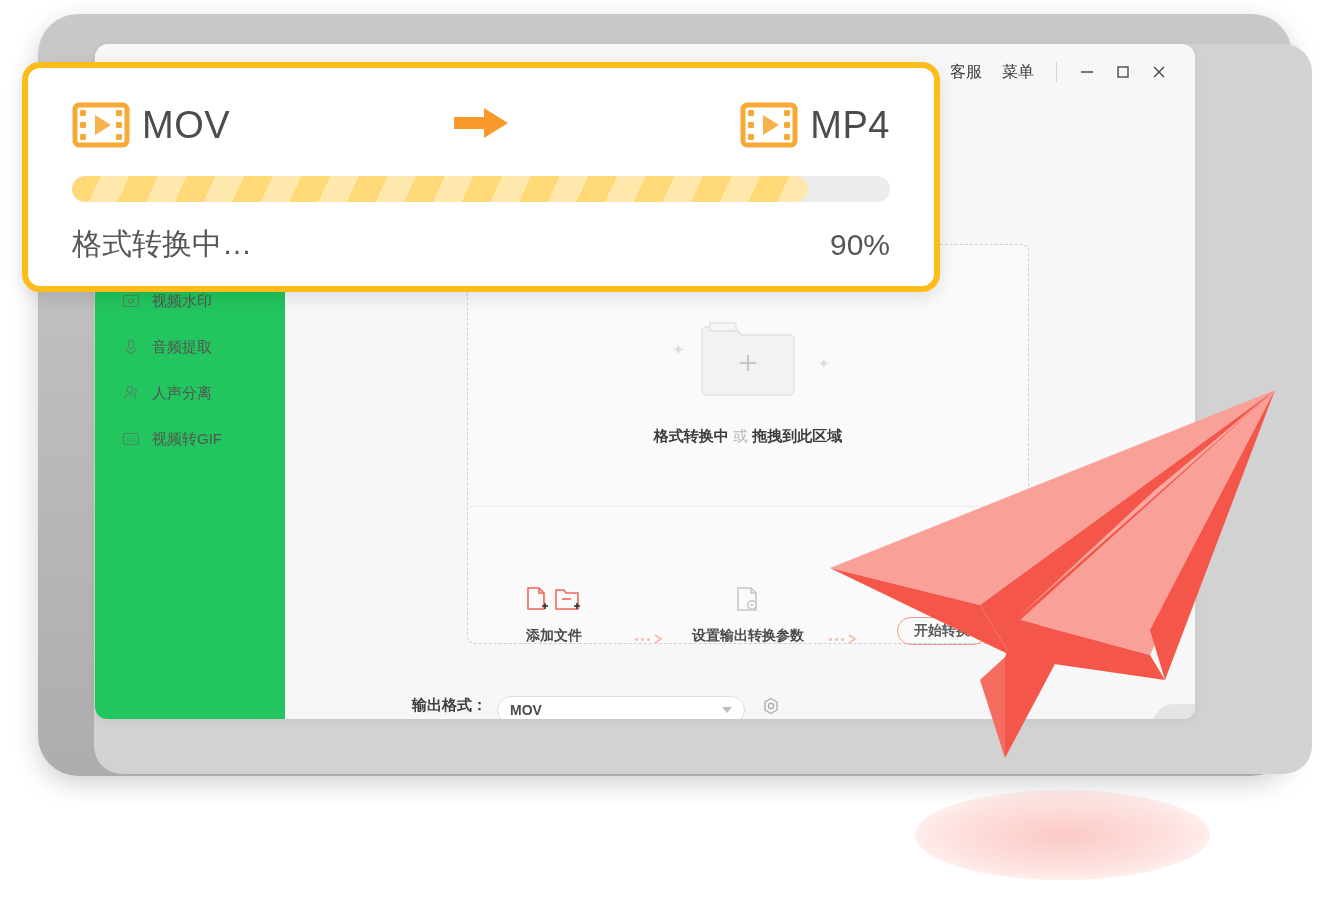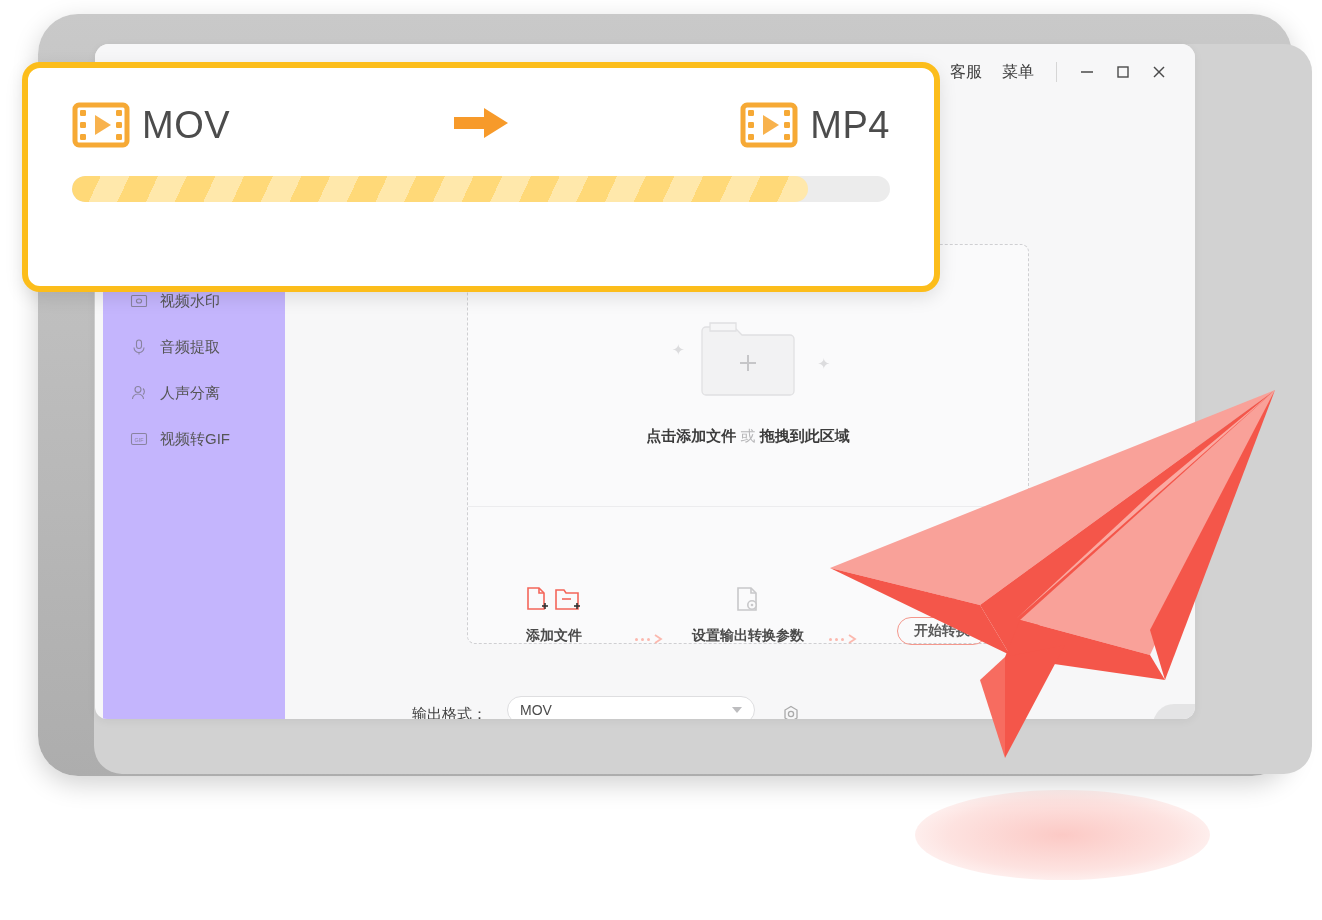--- a/index.html
+++ b/index.html
@@ -67,23 +67,23 @@
     height: 36px; padding: 0 18px;
     border: 1px solid #dcdcdc; border-radius: 18px;
     background: #fbfbfb;
     display: flex; align-items: center; gap: 7px;
     font-size: 15px; color: #3f3f3f;
   }
   .bolt { width: 12px; height: 16px; display:block; }
 
   
   .sidebar {
-    position: absolute; left: 8px; top: 62px;
+    position: absolute; left: 0; top: 62px;
     width: 225px; height: 613px;
-    background: #c4b5fd;
+    background: #22c55e;
     border-right: 1px solid #e2e2e4;
   }
   .side-item {
     display: flex; align-items: center; gap: 11px;
     height: 46px; padding-left: 26px;
     font-size: 15px; color: #555;
   }
   .side-ico { width: 20px; height: 20px; opacity: .62; flex: none; }
   .side-ico svg { display:block; }
 
@@ -121,21 +121,21 @@
   .step-txt { font-size: 14px; color:#4a4a4a; font-weight: 700; }
   .step-arrow { display:flex; align-items:center; gap:3px; margin: 0 6px; padding-top: 26px; }
   .step-arrow .dot { width:3px; height:3px; border-radius:50%; background:#fbb8ae; }
   .start-pill {
     border: 1px solid #f4978c; border-radius: 14px;
     padding: 4px 16px; font-size: 14px; color:#5a5a5a; font-weight:700;
   }
 
   
   .bottom-ctrls { position:absolute; left: 110px; top: 590px; }
-  .ctrl-row { display:flex; align-items:flex-end; gap: 20px; margin-bottom: 13px; }
+  .ctrl-row { display:flex; align-items:flex-start; gap: 10px; margin-bottom: 13px; font-weight: bold; }
   .ctrl-label { font-size: 15px; color:#3e3e3e; width: 92px; text-align: right; }
   .ctrl-select {
     width: 248px; height: 28px; border: 1px solid #dedee0; border-radius: 14px;
     background: #fff; display:flex; align-items:center; padding: 0 12px;
     font-size: 14px; color:#4b4b4b; position: relative;
   }
   .caret { position:absolute; right: 12px; width:0;height:0;
     border-left:5px solid transparent;border-right:5px solid transparent;border-top:6px solid #bdbdbf; }
   .ctrl-ico { width: 20px; height: 20px; opacity:.6; margin-left: 6px; }
 
@@ -288,21 +288,21 @@
             <svg viewBox="0 0 120 100" width="120" height="100">
               <path d="M18 22 h28 l8 8 h48 a4 4 0 0 1 4 4 v52 a4 4 0 0 1 -4 4 h-84 a4 4 0 0 1 -4 -4 v-60 a4 4 0 0 1 4 -4 z" fill="#f2f2f3" stroke="#e0e0e2" stroke-width="1.3"></path>
               <path d="M22 18 h26 v8 h-26 z" fill="#f6f6f7" stroke="#e0e0e2" stroke-width="1.3"></path>
               <line x1="60" y1="50" x2="60" y2="66" stroke="#c6c6c8" stroke-width="2"></line>
               <line x1="52" y1="58" x2="68" y2="58" stroke="#c6c6c8" stroke-width="2"></line>
             </svg>
             <span class="sparkle" style="left:-16px; top:36px;">✦</span>
             <span class="sparkle" style="right:-22px; top:50px;">✦</span>
           </div>
           <div class="dz-label">
-            <span>点击添加文件</span>
+            <span>格式转换中</span>
             <span class="dim">或</span>
             <span>拖拽到此区域</span>
           </div>
         </div>
 
         <div class="steps">
           <div class="step">
             <span class="step-ico">
               <svg viewBox="0 0 60 30" width="60" height="30">
                 <path d="M4 3 h11 l5 5 v16 h-16 z" fill="none" stroke="#f4665a" stroke-width="1.6"></path>
@@ -434,15 +434,19 @@
           <polygon points="23,13 39,23 23,33" fill="#f8b24d"></polygon>
         </svg>
         <span class="fmt-label">MP4</span>
       </span>
     </div>
 
     <div class="progress-track">
       <div class="progress-fill" id="progress-fill" style="width: 90%;"></div>
     </div>
 
+    <div class="pop-foot">
+      <span class="pop-status">格式转换中…</span>
+      <span class="pop-pct">90%</span>
+    </div>
   </div>
 
 </div>
 
 </body></html>

